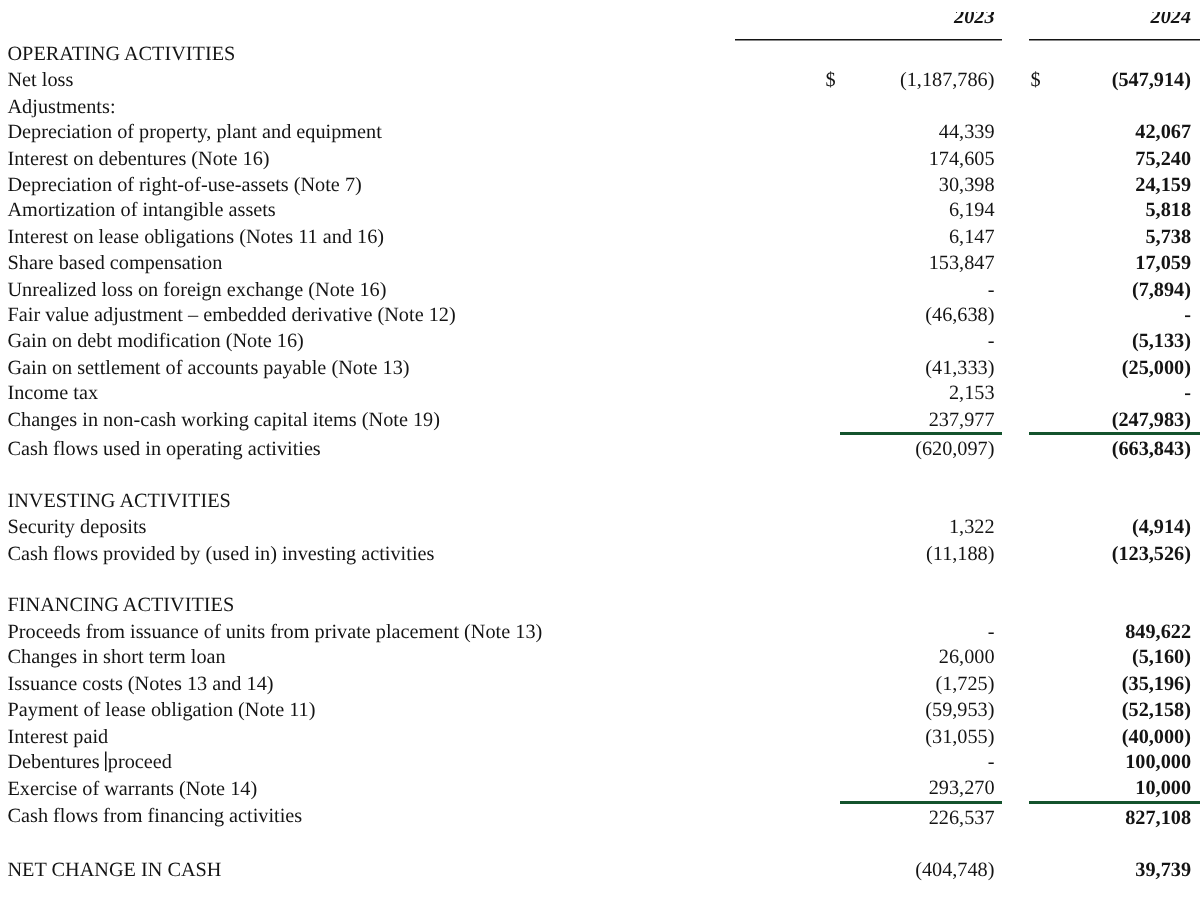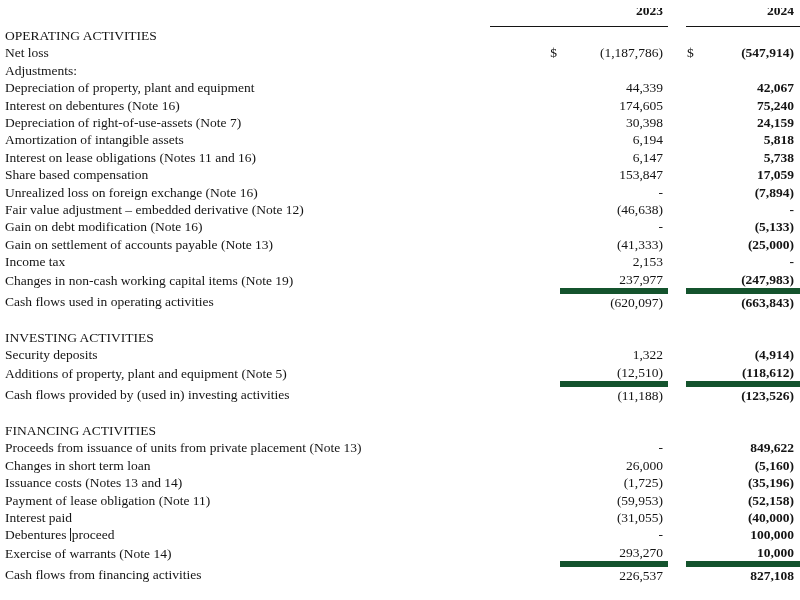--- a/index.html
+++ b/index.html
@@ -26,23 +26,23 @@
     white-space: nowrap;
     overflow: hidden;
   }
   td.label { padding-left: 5px; text-align: left; }
   td.label.ind { }
   td.d1 { text-align: right; padding-right: 3px; }
   td.d2 { text-align: left; padding-left: 1px; }
   td.v  { text-align: right; }
   td.v1 { padding-right: 5px; text-align: right; }
   td.v2 { padding-right: 6px; font-weight: bold; }
-  tr.sum td.v1, tr.sum td.d2, tr.sum td.v2 { border-bottom: 6px solid #14532d; }
+  tr.sum td.v1, tr.sum td.d2, tr.sum td.v2 { border-bottom: 2px solid #14532d; }
   
-  tr.yearrow td { height: 26px; }
+  tr.yearrow td { height: 26px; font-style: italic; }
   td.yearhead { border-bottom: 1px solid #141414; }
   .clip { position: relative; height: 10px; overflow: hidden; }
   .clip span {
     position: absolute; bottom: -1px; right: 5px;
     font-weight: bold; line-height: 17.4px;
   }
   td.yearhead.y2 .clip span { right: 6px; }
   .caret {
     display: inline-block;
     width: 1px; height: 13px;
@@ -221,28 +221,20 @@
           <td class="v v2"></td>
         </tr>
         <tr>
           <td class="label">Security deposits</td>
           <td class="d d1"></td>
           <td class="v v1">1,322</td>
           <td class="gap"></td>
           <td class="d d2"></td>
           <td class="v v2">(4,914)</td>
         </tr>
-        <tr class="sum">
-          <td class="label">Additions of property, plant and equipment (Note 5)</td>
-          <td class="d d1"></td>
-          <td class="v v1">(12,510)</td>
-          <td class="gap"></td>
-          <td class="d d2"></td>
-          <td class="v v2">(118,612)</td>
-        </tr>
         <tr>
           <td class="label">Cash flows provided by (used in) investing activities</td>
           <td class="d d1"></td>
           <td class="v v1">(11,188)</td>
           <td class="gap"></td>
           <td class="d d2"></td>
           <td class="v v2">(123,526)</td>
         </tr>
         <tr>
           <td colspan="6"></td>

